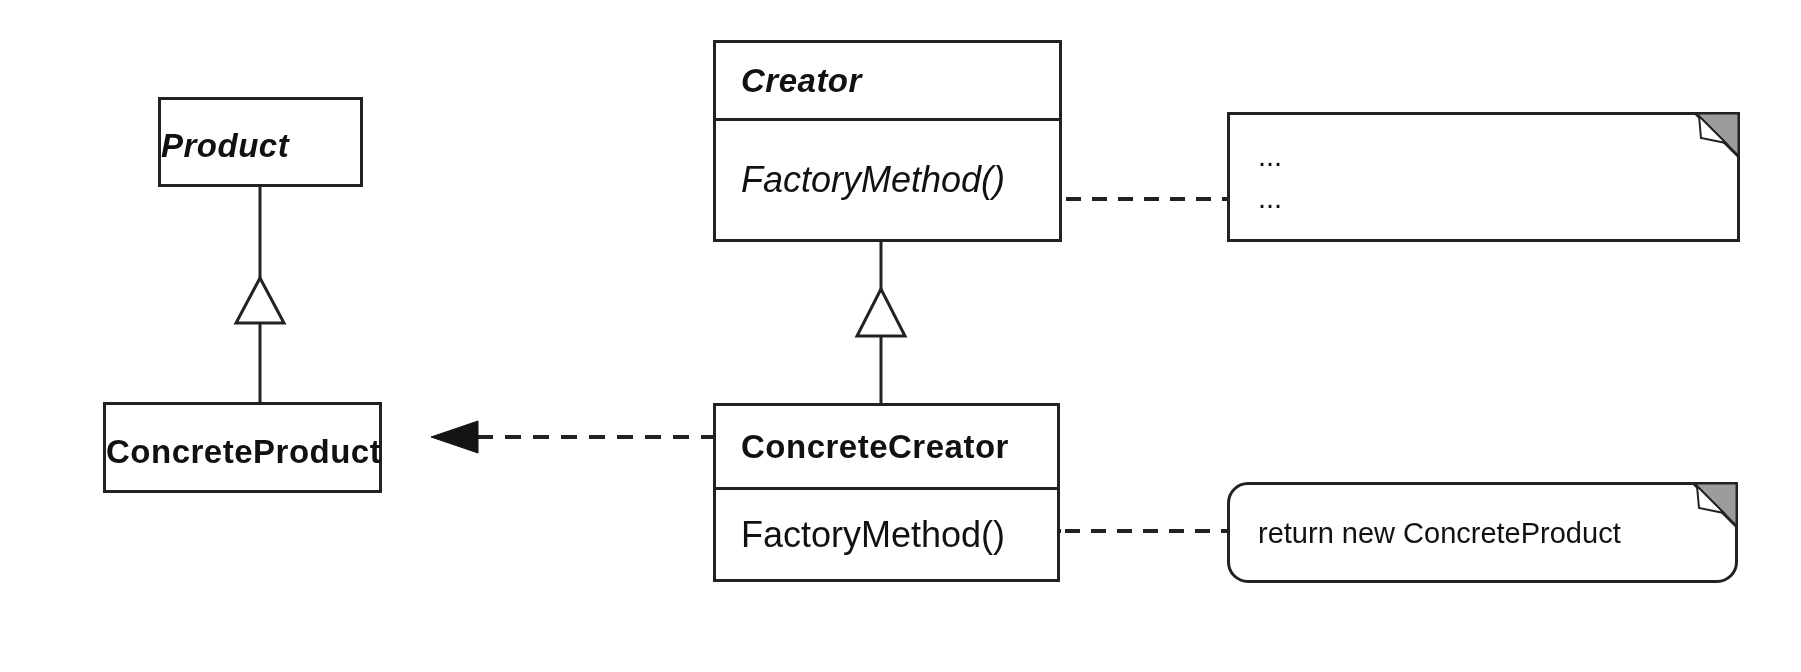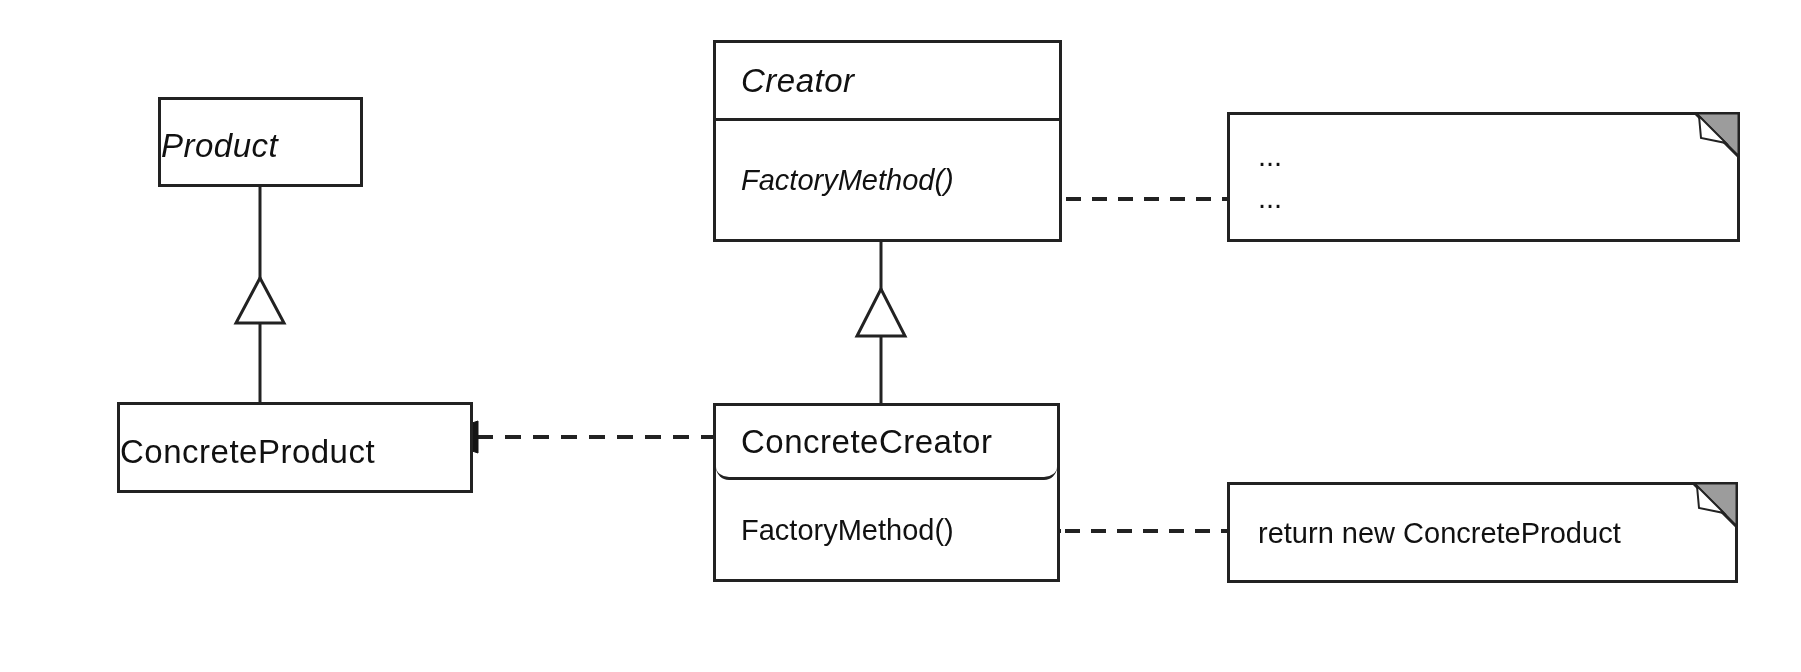--- a/index.html
+++ b/index.html
@@ -33,27 +33,27 @@
   }
   .compartment.title-comp { border-bottom: 3px solid #222222; }
   .single-center {
     align-items: center;
     height: 100%;
     display: flex;
     margin-top: 8px;
   }
   .cls-title {
     font-size: 33px;
-    font-weight: normal;
+    font-weight: bold;
     letter-spacing: 0.5px;
   }
   .abstract { font-style: italic; }
   .pad-left { padding-left: 25px; }
   .method {
-    font-size: 29px;
+    font-size: 36px;
     line-height: 48px;
     white-space: nowrap;
   }
   .note {
     position: absolute;
     background: #ffffff;
     border: 3px solid #222222;
     box-sizing: border-box;
     display: flex;
     flex-direction: column;
@@ -99,54 +99,54 @@
     <line x1="1037" y1="531" x2="1061" y2="531" stroke="#222222" stroke-width="4"></line>
     <line x1="1065" y1="531" x2="1227" y2="531" stroke="#222222" stroke-width="4" stroke-dasharray="15 11"></line>
   </svg>
 
   <div class="clsbox" style="left:158px; top:97px; width:205px; height:90px;">
     <div class="single-center">
       <span class="cls-title abstract">Product</span>
     </div>
   </div>
 
-  <div class="clsbox" style="left:117px; top:402px; width:356px; height:91px;">
+  <div class="clsbox" style="left:103px; top:402px; width:279px; height:91px;">
     <div class="single-center">
       <span class="cls-title">ConcreteProduct</span>
     </div>
   </div>
 
   <div class="clsbox" style="left:713px; top:40px; width:349px; height:202px;">
     <div class="compartment title-comp pad-left" style="height:78px;">
       <span class="cls-title abstract">Creator</span>
     </div>
     <div class="compartment pad-left" style="flex:1;">
       <div class="method abstract">FactoryMethod()</div>
     </div>
   </div>
 
   <div class="clsbox" style="left:713px; top:403px; width:347px; height:179px;">
-    <div class="compartment title-comp pad-left" style="height:74px;border-radius:13px;">
+    <div class="compartment title-comp pad-left" style="height:84px;">
       <span class="cls-title">ConcreteCreator</span>
     </div>
     <div class="compartment pad-left" style="flex:1;">
       <div class="method">FactoryMethod()</div>
     </div>
   </div>
 
   <div class="note" style="left:1227px; top:112px; width:513px; height:130px;">
     <svg class="fold" viewBox="0 0 46 46">
       <polygon points="1,1 45,1 45,45" fill="#9c9c9c" stroke="#222222" stroke-width="3"></polygon>
       <polygon points="5,4 32,31 7,26" fill="#ffffff" stroke="#222222" stroke-width="2"></polygon>
     </svg>
     <div class="note-line">...</div>
     <div class="note-line">...</div>
   </div>
 
-  <div class="note" style="left:1227px; top:482px; width:511px; height:101px;">
+  <div class="note" style="left:1227px; top:482px; width:511px; height:101px;border-radius:21px;">
     <svg class="fold" viewBox="0 0 46 46">
       <polygon points="1,1 45,1 45,45" fill="#9c9c9c" stroke="#222222" stroke-width="3"></polygon>
       <polygon points="5,4 32,31 7,26" fill="#ffffff" stroke="#222222" stroke-width="2"></polygon>
     </svg>
     <div class="note-line">return new ConcreteProduct</div>
   </div>
 
 </div>
 
 </body></html>

